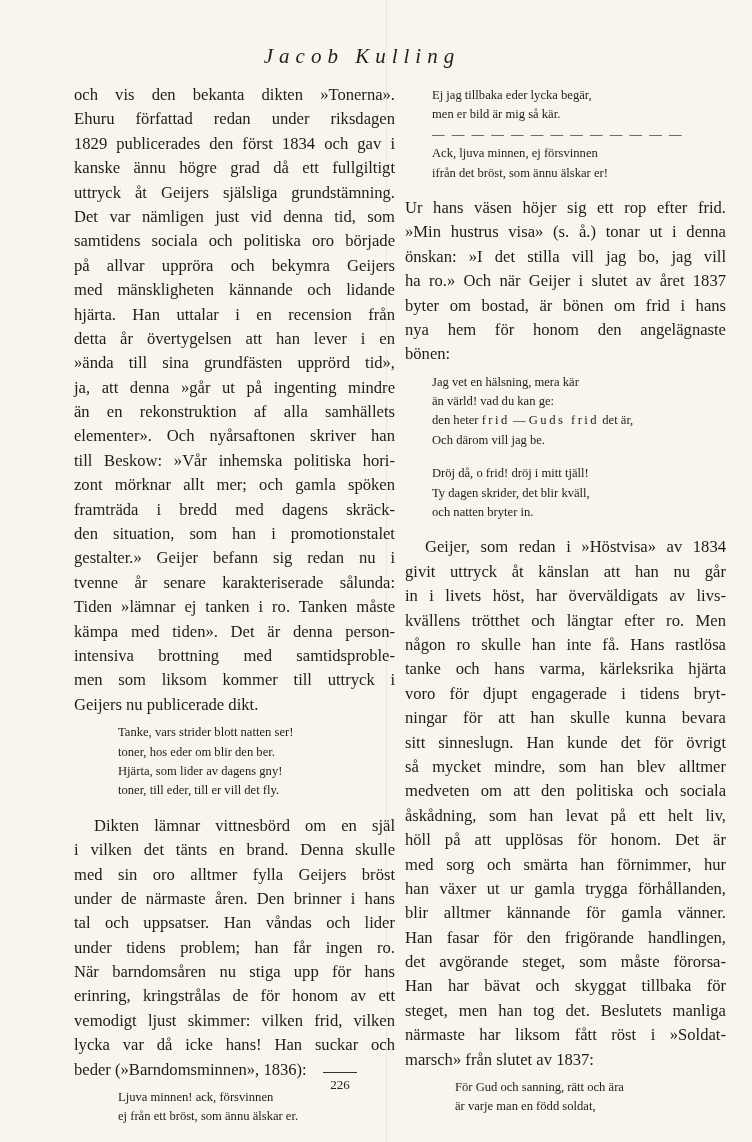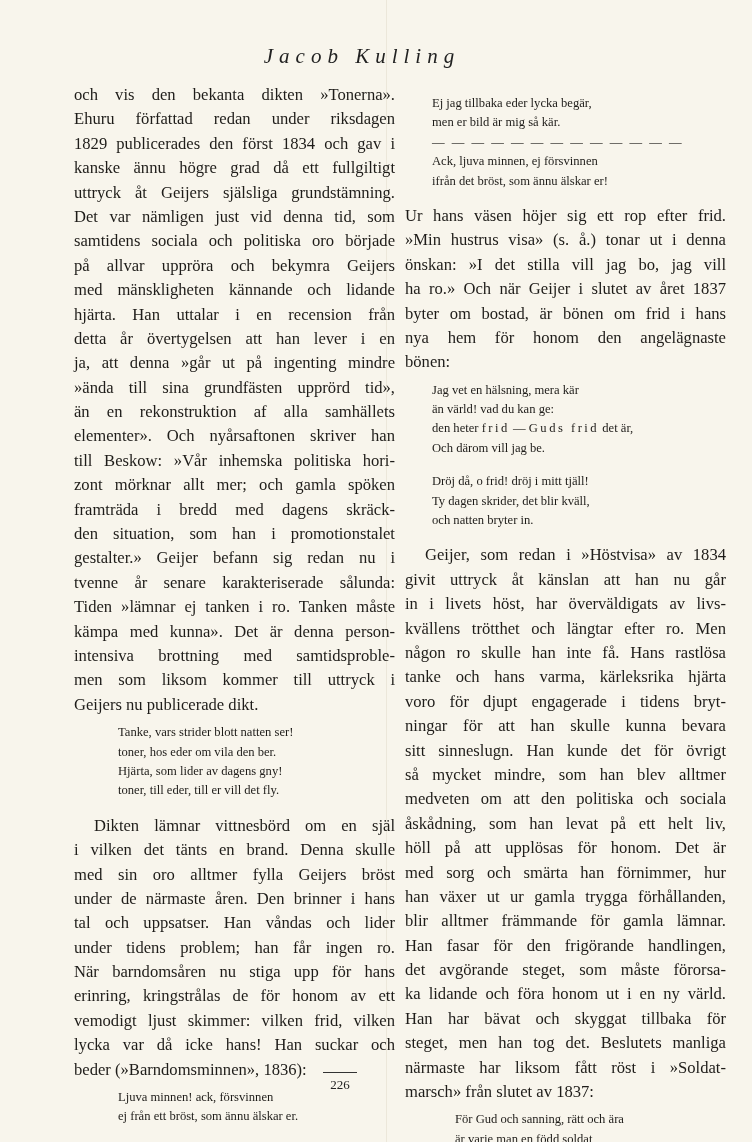--- a/index.html
+++ b/index.html
@@ -66,39 +66,39 @@
       <span class="line">Ehuru författad redan under riksdagen</span>
       <span class="line">1829 publicerades den först 1834 och gav i</span>
       <span class="line">kanske ännu högre grad då ett fullgiltigt</span>
       <span class="line">uttryck åt Geijers själsliga grundstämning.</span>
       <span class="line">Det var nämligen just vid denna tid, som</span>
       <span class="line">samtidens sociala och politiska oro började</span>
       <span class="line">på allvar uppröra och bekymra Geijers</span>
       <span class="line">med mänskligheten kännande och lidande</span>
       <span class="line">hjärta. Han uttalar i en recension från</span>
       <span class="line">detta år övertygelsen att han lever i en</span>
+      <span class="line">»ända till sina grundfästen upprörd tid»,</span>
       <span class="line">ja, att denna »går ut på ingenting mindre</span>
-      <span class="line">»ända till sina grundfästen upprörd tid»,</span>
       <span class="line">än en rekonstruktion af alla samhällets</span>
       <span class="line">elementer». Och nyårsaftonen skriver han</span>
       <span class="line">till Beskow: »Vår inhemska politiska hori-</span>
       <span class="line">zont mörknar allt mer; och gamla spöken</span>
       <span class="line">framträda i bredd med dagens skräck-</span>
       <span class="line">den situation, som han i promotionstalet</span>
       <span class="line">gestalter.» Geijer befann sig redan nu i</span>
       <span class="line">tvenne år senare karakteriserade sålunda:</span>
       <span class="line">Tiden »lämnar ej tanken i ro. Tanken måste</span>
-      <span class="line">kämpa med kunna». Det är denna person-</span>
+      <span class="line">kämpa med tiden». Det är denna person-</span>
       <span class="line">intensiva brottning med samtidsproble-</span>
       <span class="line">men som liksom kommer till uttryck i</span>
       <span class="line last">Geijers nu publicerade dikt.</span>
     </div>
   <div class="verse" id="v1">
       <span class="vline">Tanke, vars strider blott natten ser!</span>
-      <span class="vline">toner, hos eder om vila den ber.</span>
+      <span class="vline">toner, hos eder om blir den ber.</span>
       <span class="vline">Hjärta, som lider av dagens gny!</span>
       <span class="vline">toner, till eder, till er vill det fly.</span>
     </div>
   <div id="p2">
       <span class="line indent">Dikten lämnar vittnesbörd om en själ</span>
       <span class="line">i vilken det tänts en brand. Denna skulle</span>
       <span class="line">med sin oro alltmer fylla Geijers bröst</span>
       <span class="line">under de närmaste åren. Den brinner i hans</span>
       <span class="line">tal och uppsatser. Han våndas och lider</span>
       <span class="line">under tidens problem; han får ingen ro.</span>
@@ -108,21 +108,21 @@
       <span class="line">lycka var då icke hans! Han suckar och</span>
       <span class="line last">beder (»Barndomsminnen», 1836):</span>
     </div>
   <div class="verse" id="v2">
       <span class="vline">Ljuva minnen! ack, försvinnen</span>
       <span class="vline">ej från ett bröst, som ännu älskar er.</span>
     </div>
 </div>
 
 <div class="col col-right" style="top:86px">
-  <div class="verse right" style="margin-top:8px">
+  <div class="verse right" style="margin-top:0">
     <div id="v3a">
         <span class="vline">Ej jag tillbaka eder lycka begär,</span>
         <span class="vline">men er bild är mig så kär.</span>
       </div>
     <span class="dashes">— — — — — — — — — — — — —</span>
     <div id="v3b">
         <span class="vline">Ack, ljuva minnen, ej försvinnen</span>
         <span class="vline">ifrån det bröst, som ännu älskar er!</span>
       </div>
   </div>
@@ -156,24 +156,23 @@
       <span class="line">tanke och hans varma, kärleksrika hjärta</span>
       <span class="line">voro för djupt engagerade i tidens bryt-</span>
       <span class="line">ningar för att han skulle kunna bevara</span>
       <span class="line">sitt sinneslugn. Han kunde det för övrigt</span>
       <span class="line">så mycket mindre, som han blev alltmer</span>
       <span class="line">medveten om att den politiska och sociala</span>
       <span class="line">åskådning, som han levat på ett helt liv,</span>
       <span class="line">höll på att upplösas för honom. Det är</span>
       <span class="line">med sorg och smärta han förnimmer, hur</span>
       <span class="line">han växer ut ur gamla trygga förhållanden,</span>
-      <span class="line">blir alltmer främmande för gamla lämnar.</span>
+      <span class="line">blir alltmer kännande för gamla vänner.</span>
       <span class="line">Han fasar för den frigörande handlingen,</span>
       <span class="line">det avgörande steget, som måste förorsa-</span>
-      <span class="line">ka lidande och föra honom ut i en ny värld.</span>
       <span class="line">Han har bävat och skyggat tillbaka för</span>
       <span class="line">steget, men han tog det. Beslutets manliga</span>
       <span class="line">närmaste har liksom fått röst i »Soldat-</span>
       <span class="line last">marsch» från slutet av 1837:</span>
     </div>
   <div class="verse right" style="padding-left:50px" id="v6">
       <span class="vline">För Gud och sanning, rätt och ära</span>
       <span class="vline">är varje man en född soldat,</span>
     </div>
 </div>

